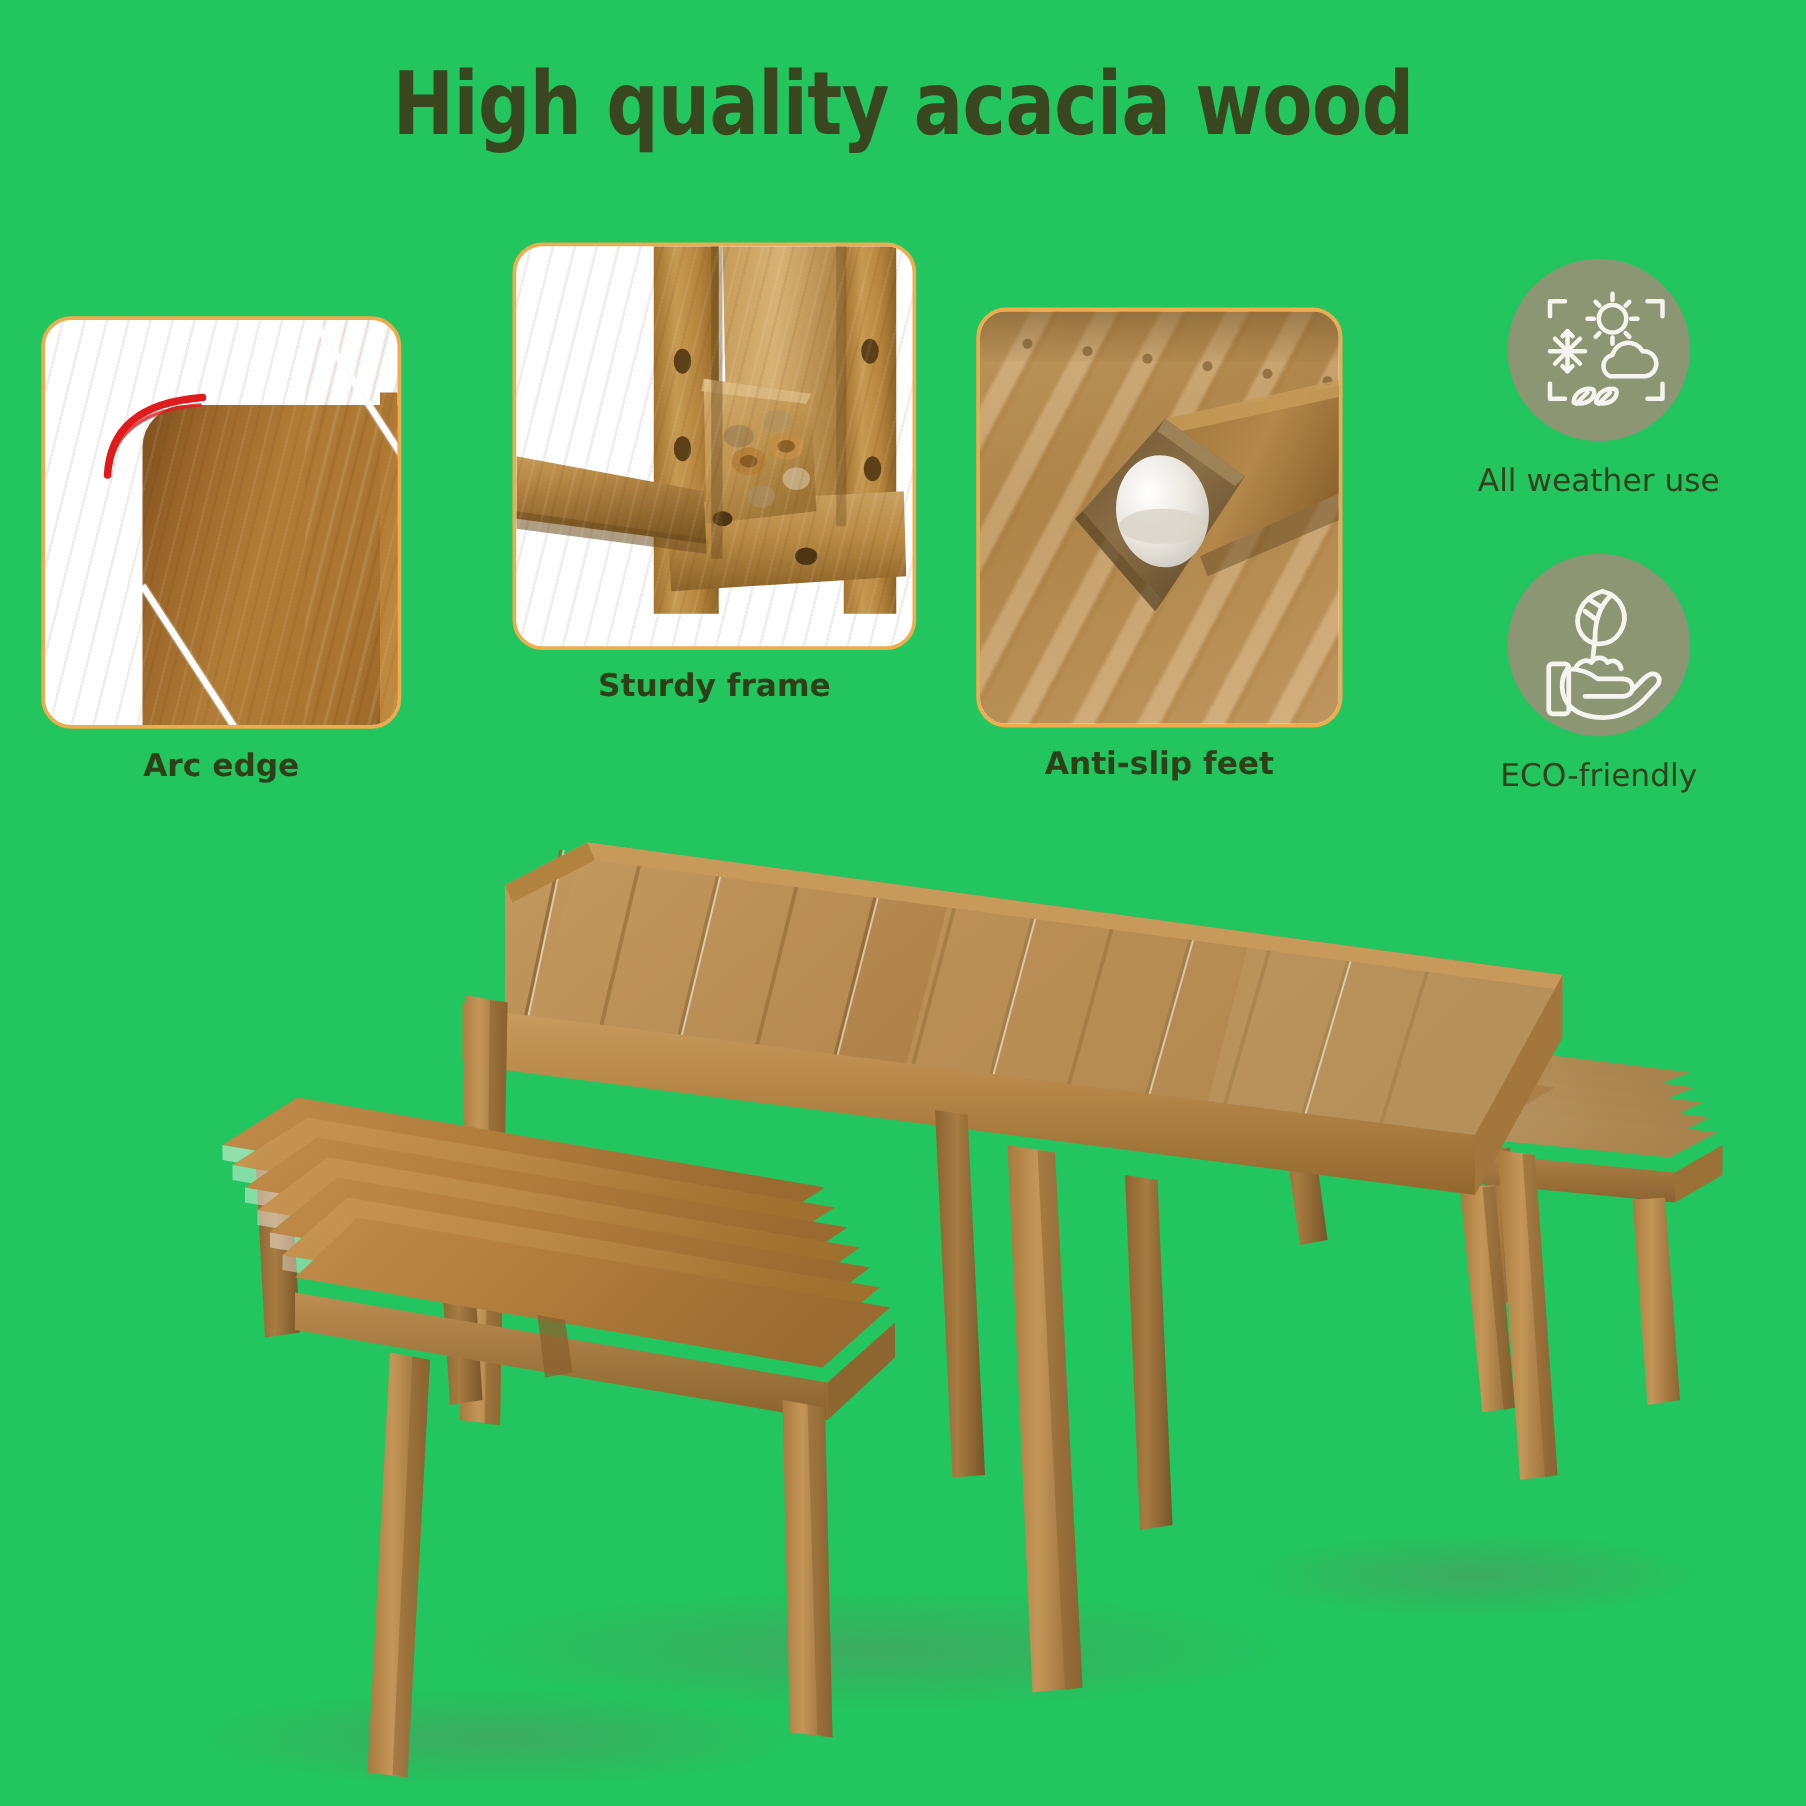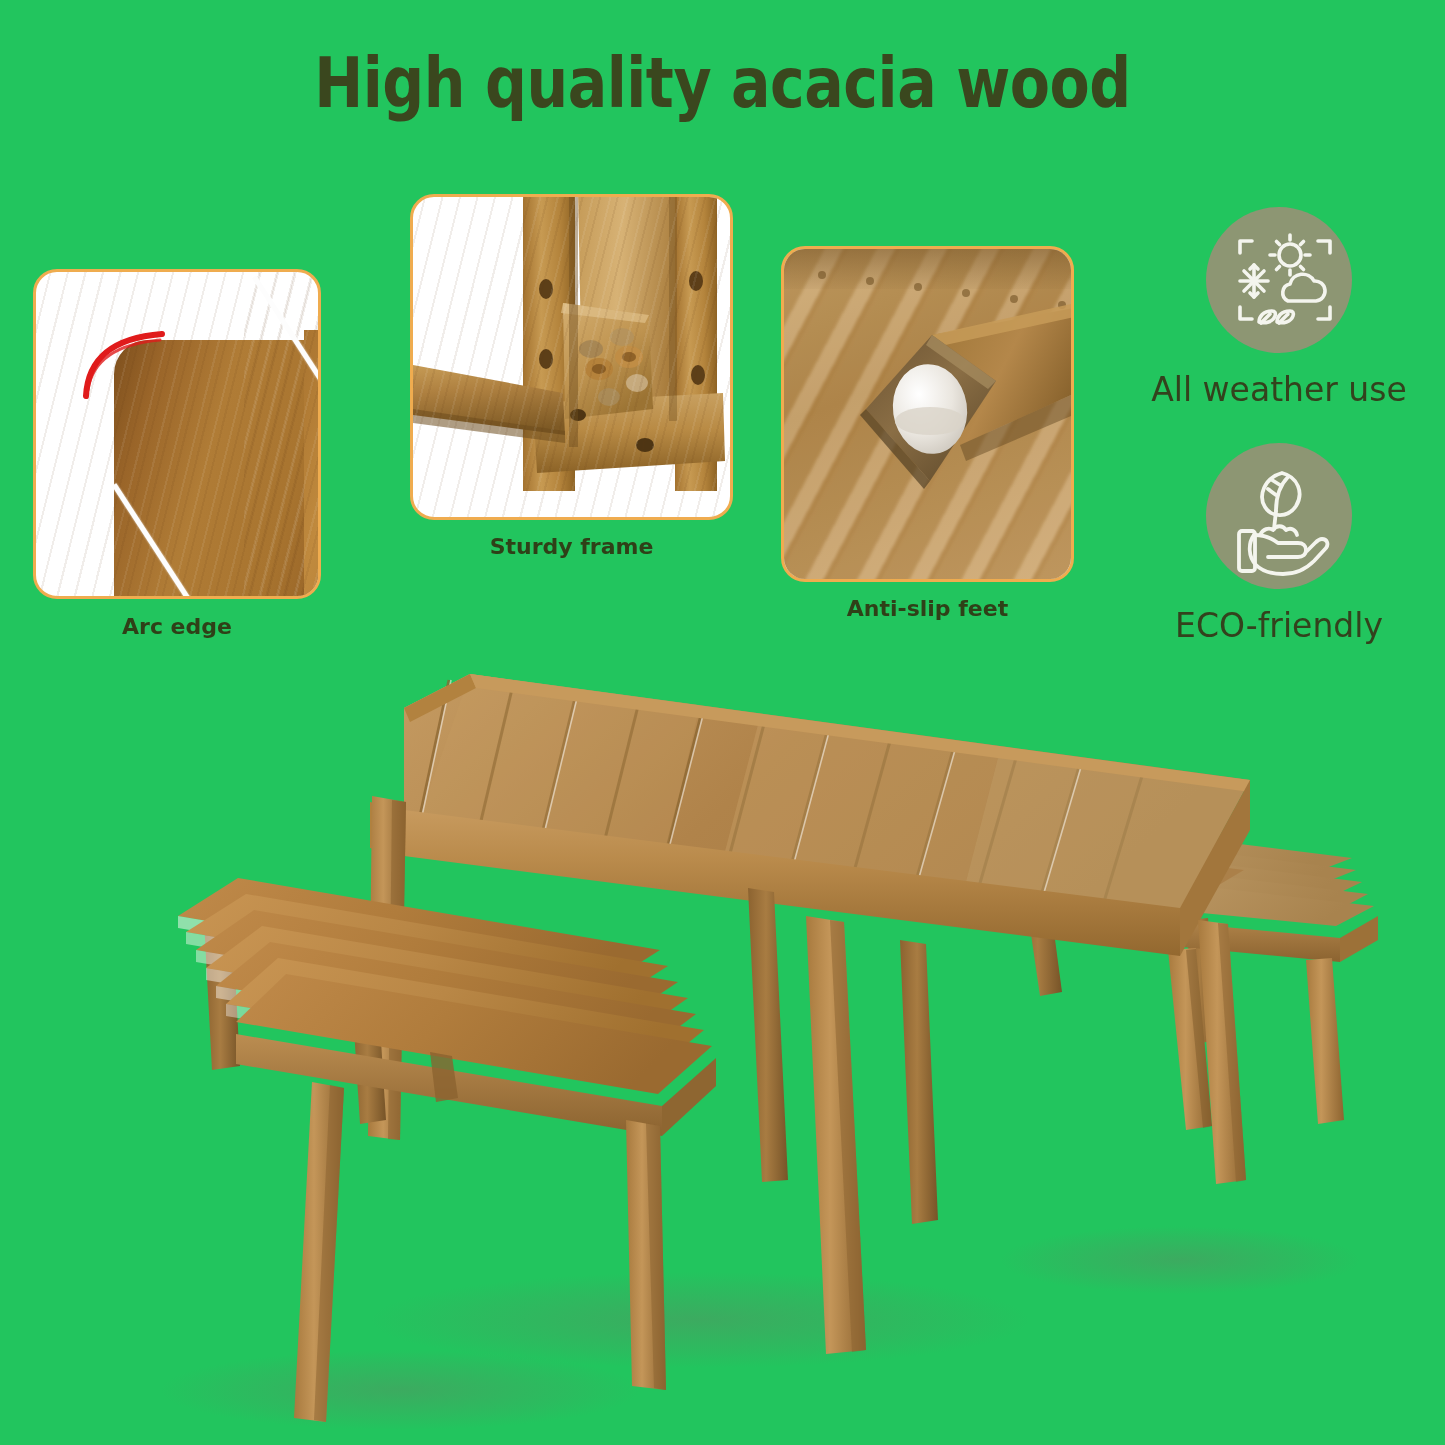--- a/index.html
+++ b/index.html
@@ -29,27 +29,27 @@
     position: absolute; left: 0; top: 0; width: 100%; height: 100%;
     border: 3px solid #efac4f;
     border-radius: 24px;
     overflow: hidden;
     background: #fff;
   }
   .panel .caption {
     position: absolute; left: -30px; width: calc(100% + 60px);
     text-align: center;
     color: #2f4018;
-    font-size: 22px; font-weight: bold;
+    font-size: 25px; font-weight: bold;
     font-family: "DejaVu Sans", "Liberation Sans", sans-serif;
     white-space: nowrap;
   }
 
   
-  #panel-arc      { left: 33px;  top: 253px; width: 288px; height: 330px; margin-top: 16px; }
+  #panel-arc      { left: 33px;  top: 253px; width: 288px; height: 330px; }
   #panel-arc .caption   { top: 345px; }
   #panel-frame    { left: 410px; top: 194px; width: 323px; height: 326px; }
   #panel-frame .caption { top: 340px; }
   #panel-feet     { left: 781px; top: 246px; width: 293px; height: 336px; }
   #panel-feet .caption  { top: 350px; }
 
   .photo { position: absolute; inset: 0; overflow: hidden; }
 
   
   .woodgrain {
@@ -102,21 +102,21 @@
   
   .badge { position: absolute; }
   .badge .circle {
     position: absolute; left: 0; top: 0;
     width: 146px; height: 146px; border-radius: 50%;
     background: #8d9673;
   }
   .badge .blabel {
     position: absolute; top: 163px; left: -84px; width: 314px;
     text-align: center;
-    color: #33421d; font-size: 33px; font-weight: normal;
+    color: #33421d; font-size: 25px; font-weight: normal;
     font-family: "DejaVu Sans", "Liberation Sans", sans-serif;
     white-space: nowrap;
   }
   #badge-weather { left: 1206px; top: 207px; }
   #badge-eco     { left: 1206px; top: 443px; }
 
   
   #hero { position: absolute; left: 0; top: 620px; width: 1445px; height: 825px; }
   #hero svg { display: block; }
 </style>

